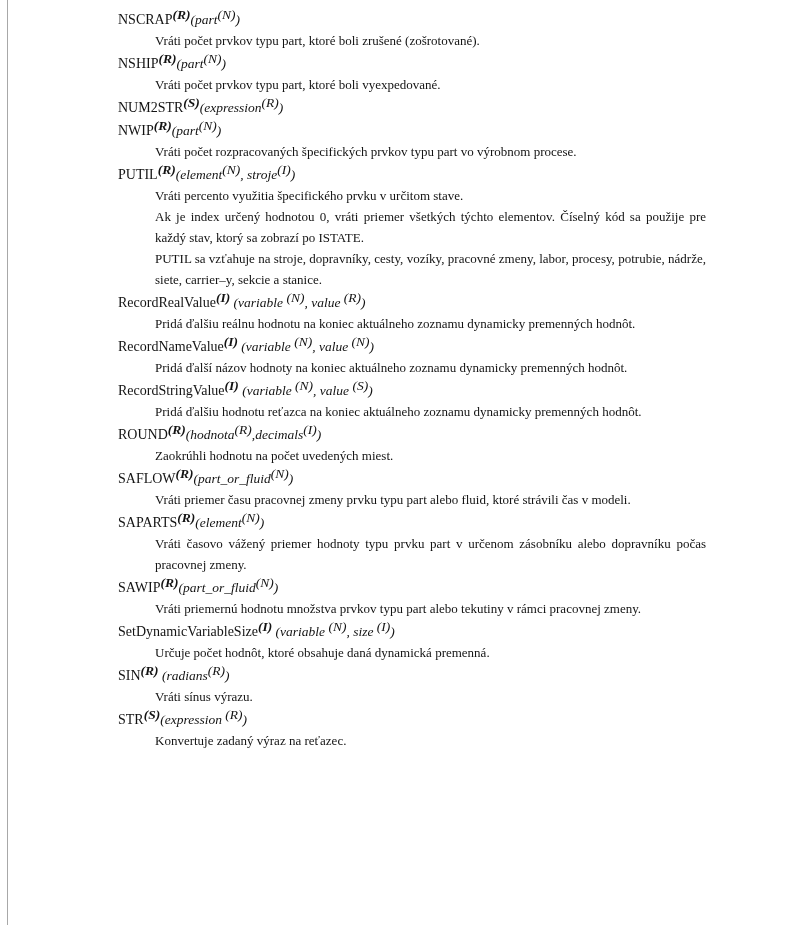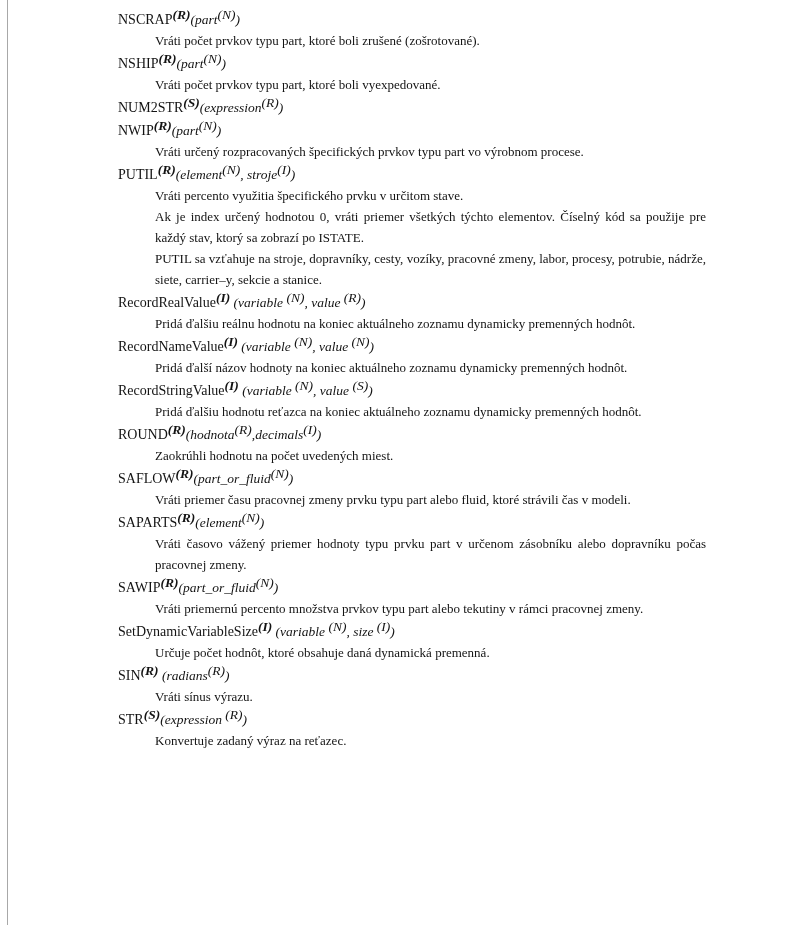--- a/index.html
+++ b/index.html
@@ -58,21 +58,21 @@
       </div>
   </div>
 
   <div class="entry">
     <div class="head"><b class="fn">NUM2STR</b><i class="sup fnsup">(S)</i><span><i>(expression</i><i class="sup">(R)</i><i>)</i></span></div>
   </div>
 
   <div class="entry">
     <div class="head"><b class="fn">NWIP</b><i class="sup fnsup">(R)</i><span><i>(part</i><i class="sup">(N)</i><i>)</i></span></div>
     <div class="desc">
-        <p>Vráti určený rozpracovaných špecifických prvkov typu part vo výrobnom procese.</p>
+        <p>Vráti počet rozpracovaných špecifických prvkov typu part vo výrobnom procese.</p>
       </div>
   </div>
 
   <div class="entry">
     <div class="head"><b class="fn">PUTIL</b><i class="sup fnsup">(R)</i><span><i>(element</i><i class="sup">(N)</i><i>, stroje</i><i class="sup">(I)</i><i>)</i></span></div>
     <div class="desc">
         <p>Vráti percento využitia špecifického prvku v určitom stave.</p>
         <p>Ak je index určený hodnotou 0, vráti priemer všetkých týchto elementov. Číselný kód sa použije pre každý stav, ktorý sa zobrazí po ISTATE.</p>
         <p>PUTIL sa vzťahuje na stroje, dopravníky, cesty, vozíky, pracovné zmeny, labor, procesy, potrubie, nádrže, siete, carrier–y, sekcie a stanice.</p>
       </div>
@@ -117,21 +117,21 @@
   <div class="entry">
     <div class="head"><b class="fn">SAPARTS</b><i class="sup fnsup">(R)</i><span><i>(element</i><i class="sup">(N)</i><i>)</i></span></div>
     <div class="desc">
         <p>Vráti časovo vážený priemer hodnoty typu prvku part v určenom zásobníku alebo dopravníku počas pracovnej zmeny.</p>
       </div>
   </div>
 
   <div class="entry">
     <div class="head"><b class="fn">SAWIP</b><i class="sup fnsup">(R)</i><span><i>(part_or_fluid</i><i class="sup">(N)</i><i>)</i></span></div>
     <div class="desc">
-        <p>Vráti priemernú percento množstva prvkov typu part alebo tekutiny v rámci pracovnej zmeny.</p>
+        <p>Vráti priemernú hodnotu množstva prvkov typu part alebo tekutiny v rámci pracovnej zmeny.</p>
       </div>
   </div>
 
   <div class="entry">
     <div class="head"><b class="fn">SetDynamicVariableSize</b><i class="sup fnsup">(I)</i><span><i> (variable </i><i class="sup">(N)</i><i>, size </i><i class="sup">(I)</i><i>)</i></span></div>
     <div class="desc">
         <p>Určuje počet hodnôt, ktoré obsahuje daná dynamická premenná.</p>
       </div>
   </div>
 

